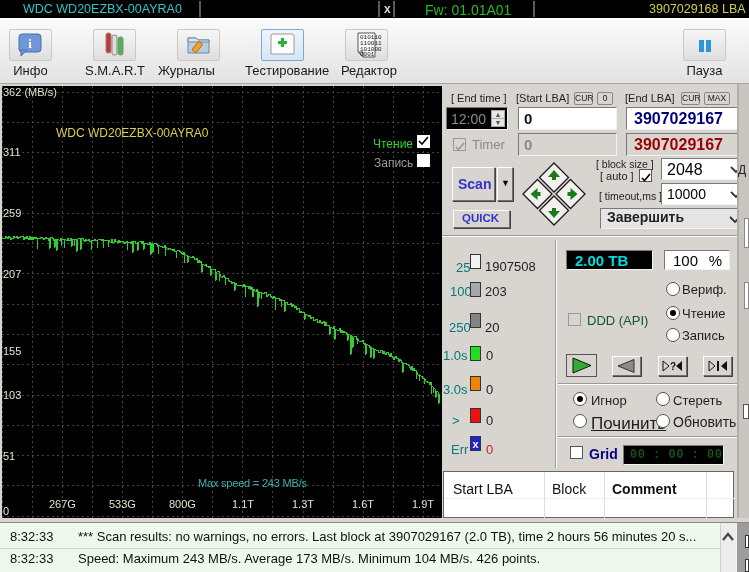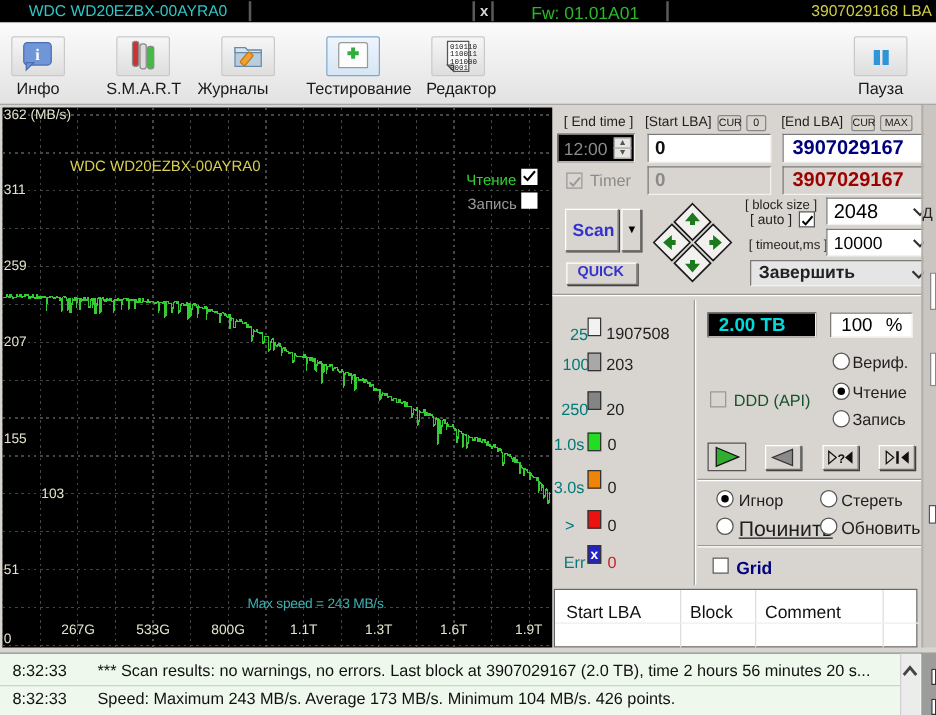--- a/index.html
+++ b/index.html
@@ -155,21 +155,21 @@
         <line x1="361.2" y1="0" x2="361.2" y2="432" stroke="#454545" stroke-width="1" stroke-dasharray="2 3" shape-rendering="crispEdges"></line>
         <line x1="391.3" y1="0" x2="391.3" y2="432" stroke="#454545" stroke-width="1" stroke-dasharray="2 3" shape-rendering="crispEdges"></line>
         <line x1="421.4" y1="0" x2="421.4" y2="432" stroke="#454545" stroke-width="1" stroke-dasharray="2 3" shape-rendering="crispEdges"></line>
         <path d="M0,152 L1,152 L1,152 L2,152 L2,152 L3,152 L3,150 L4,150 L4,151 L5,151 L5,152 L6,152 L6,150 L7,150 L7,151 L8,151 L8,153 L9,153 L9,152 L10,152 L10,152 L11,152 L11,150 L12,150 L12,151 L13,151 L13,151 L14,151 L14,150 L15,150 L15,152 L16,152 L16,151 L17,151 L17,151 L18,151 L18,150 L19,150 L19,150 L20,150 L20,150 L21,150 L21,153 L22,153 L22,151 L23,151 L23,152 L24,152 L24,150 L25,150 L25,152 L26,152 L26,153 L27,153 L27,150 L28,150 L28,153 L29,153 L29,151 L30,151 L30,153 L31,153 L31,151 L32,151 L32,152 L33,152 L33,151 L34,151 L34,152 L35,152 L35,152 L35,163 L36,152 L37,152 L38,152 L38,151 L39,151 L39,151 L40,151 L40,152 L41,152 L41,153 L42,153 L42,152 L43,152 L43,151 L44,151 L44,152 L45,152 L45,152 L46,152 L46,154 L47,154 L47,152 L47,163 L48,162 L48,152 L49,151 L50,151 L50,152 L51,152 L51,154 L52,154 L52,153 L52,162 L53,161 L53,153 L54,153 L54,164 L55,164 L56,153 L57,154 L58,154 L58,152 L59,152 L59,153 L59,160 L60,153 L61,153 L62,153 L62,153 L62,162 L63,153 L64,154 L65,154 L65,152 L66,152 L66,154 L67,154 L67,154 L68,154 L68,152 L69,152 L69,153 L69,160 L70,160 L71,153 L72,153 L72,160 L73,153 L74,153 L74,165 L75,165 L76,153 L77,152 L78,152 L78,154 L78,164 L79,163 L79,154 L80,152 L81,152 L81,154 L82,154 L82,155 L83,155 L83,153 L84,153 L84,154 L85,154 L85,154 L86,154 L86,153 L87,153 L87,155 L88,155 L88,155 L89,155 L89,154 L89,164 L90,154 L91,154 L92,154 L92,153 L93,153 L93,154 L94,154 L94,154 L95,154 L95,154 L95,162 L96,154 L97,153 L98,153 L98,153 L99,153 L99,154 L100,154 L100,153 L101,153 L101,154 L101,162 L102,154 L103,154 L104,154 L104,154 L105,154 L105,154 L106,154 L106,154 L106,161 L107,154 L108,156 L109,156 L109,153 L110,153 L110,156 L111,156 L111,156 L112,156 L112,153 L113,153 L113,155 L114,155 L114,155 L115,155 L115,156 L116,156 L116,154 L117,154 L117,156 L118,156 L118,155 L119,155 L119,155 L120,155 L120,155 L121,155 L121,156 L122,156 L122,157 L123,157 L123,156 L124,156 L124,155 L125,155 L125,155 L125,164 L126,156 L127,156 L128,156 L128,157 L129,157 L129,155 L130,155 L130,156 L130,167 L131,166 L131,156 L132,155 L133,155 L133,157 L134,157 L134,157 L135,157 L135,156 L135,164 L136,164 L137,156 L138,155 L139,155 L139,157 L140,157 L140,155 L141,155 L141,156 L141,164 L142,163 L143,157 L144,157 L145,157 L145,158 L146,158 L146,158 L147,158 L147,156 L148,156 L148,157 L148,169 L149,168 L149,157 L150,157 L150,167 L151,166 L152,158 L153,157 L154,157 L154,158 L155,158 L155,160 L156,160 L156,159 L156,168 L157,159 L158,160 L159,160 L159,160 L160,160 L160,161 L161,161 L161,161 L162,161 L162,159 L163,159 L163,161 L163,170 L164,161 L165,163 L166,163 L166,162 L167,162 L167,162 L168,162 L168,163 L169,163 L169,163 L170,163 L170,164 L171,164 L171,163 L172,163 L172,165 L173,165 L173,165 L174,165 L174,165 L174,172 L175,165 L176,164 L177,164 L177,165 L178,165 L178,166 L179,166 L179,167 L180,167 L180,168 L181,168 L181,166 L182,166 L182,168 L182,177 L183,168 L184,169 L185,169 L185,169 L185,176 L186,176 L187,170 L188,171 L189,171 L189,171 L190,171 L190,170 L191,170 L191,171 L192,171 L192,173 L193,173 L193,173 L194,173 L194,172 L195,172 L195,176 L196,176 L196,174 L197,174 L197,176 L198,176 L198,175 L199,175 L199,176 L199,187 L200,186 L201,178 L202,179 L203,179 L203,178 L204,178 L204,180 L205,180 L205,180 L206,180 L206,181 L207,181 L207,180 L208,180 L208,182 L208,189 L209,189 L210,183 L211,183 L212,183 L212,183 L213,183 L213,185 L213,195 L214,194 L215,186 L216,185 L217,185 L217,188 L217,195 L218,188 L219,191 L220,191 L220,190 L221,190 L221,189 L222,189 L222,191 L223,191 L223,192 L223,199 L224,193 L225,192 L226,192 L226,194 L227,194 L227,195 L228,195 L228,195 L229,195 L229,197 L230,197 L230,196 L231,196 L231,196 L232,196 L232,197 L232,204 L233,204 L234,197 L235,199 L236,199 L236,199 L237,199 L237,199 L238,199 L238,199 L239,199 L239,199 L240,199 L240,200 L241,200 L241,198 L242,198 L242,200 L243,200 L243,199 L243,211 L244,200 L245,200 L246,200 L246,202 L247,202 L247,200 L248,200 L248,203 L249,203 L249,201 L250,201 L250,202 L250,210 L251,211 L252,203 L253,205 L254,205 L254,203 L255,203 L255,205 L255,221 L256,220 L256,205 L257,206 L257,212 L258,206 L259,206 L259,213 L260,207 L261,207 L262,207 L262,206 L263,206 L263,206 L264,206 L264,210 L265,210 L265,209 L266,209 L266,208 L267,208 L267,208 L268,208 L268,210 L269,210 L269,211 L270,211 L270,212 L271,212 L271,210 L272,210 L272,211 L273,211 L273,212 L273,224 L274,213 L275,212 L276,212 L276,212 L277,212 L277,214 L278,214 L278,213 L279,213 L279,215 L279,221 L280,215 L281,214 L282,214 L282,216 L282,226 L283,225 L283,216 L284,216 L285,216 L285,218 L286,218 L286,218 L287,218 L287,218 L288,218 L288,217 L289,217 L289,220 L290,220 L290,218 L291,218 L291,219 L292,219 L292,221 L293,221 L293,220 L294,220 L294,223 L295,223 L295,222 L296,222 L296,222 L297,222 L297,226 L298,226 L298,225 L299,225 L299,226 L300,226 L300,226 L301,226 L301,226 L302,226 L302,227 L302,234 L303,233 L304,228 L305,229 L306,229 L306,230 L307,230 L307,229 L308,229 L308,232 L309,232 L309,231 L310,231 L310,231 L311,231 L311,234 L312,234 L312,234 L313,234 L313,233 L314,233 L314,233 L315,233 L315,236 L316,236 L316,236 L317,236 L317,234 L318,234 L318,236 L319,236 L319,237 L320,237 L320,236 L321,236 L321,235 L322,235 L322,239 L323,239 L323,236 L324,236 L324,239 L325,239 L325,239 L326,239 L326,239 L327,239 L327,240 L327,248 L328,248 L329,241 L330,242 L331,242 L331,240 L332,240 L332,242 L332,254 L333,253 L334,243 L335,244 L336,244 L336,244 L337,244 L337,242 L338,242 L338,246 L339,246 L339,244 L340,244 L340,246 L341,246 L341,245 L342,245 L342,246 L343,246 L343,246 L344,246 L344,248 L345,248 L345,247 L345,255 L346,254 L347,248 L348,249 L348,269 L349,268 L349,249 L350,250 L350,261 L351,261 L352,251 L353,250 L354,250 L354,253 L355,253 L355,252 L355,258 L356,253 L357,255 L358,255 L358,255 L359,255 L359,255 L360,255 L360,254 L361,254 L361,257 L362,257 L362,258 L363,258 L363,257 L363,268 L364,268 L365,258 L366,259 L367,259 L367,261 L368,261 L368,260 L368,272 L369,271 L369,261 L370,262 L371,262 L371,262 L371,273 L372,272 L373,263 L374,264 L375,264 L375,264 L376,264 L376,266 L377,266 L377,266 L378,266 L378,264 L379,264 L379,264 L380,264 L380,267 L381,267 L381,265 L382,265 L382,267 L383,267 L383,268 L384,268 L384,266 L385,266 L385,266 L386,266 L386,268 L387,268 L387,270 L388,270 L388,267 L389,267 L389,270 L390,270 L390,271 L391,271 L391,273 L392,273 L392,271 L393,271 L393,270 L394,270 L394,272 L395,272 L395,272 L396,272 L396,275 L397,275 L397,273 L398,273 L398,274 L399,274 L399,276 L400,276 L400,276 L400,286 L401,286 L402,277 L403,277 L404,277 L404,278 L405,278 L405,278 L406,278 L406,279 L407,279 L407,281 L408,281 L408,283 L409,283 L409,280 L410,280 L410,284 L411,284 L411,282 L412,282 L412,284 L413,284 L413,284 L414,284 L414,286 L414,293 L415,286 L416,289 L417,289 L417,288 L417,295 L418,289 L419,290 L420,290 L420,292 L421,292 L421,292 L422,292 L422,292 L422,298 L423,293 L424,295 L425,295 L425,296 L426,296 L426,296 L427,296 L427,298 L428,298 L428,296 L429,296 L429,299 L429,308 L430,300 L431,301 L431,307 L432,302 L433,303 L433,312 L434,311 L435,305 L436,306 L436,317 L437,317 L438,308" fill="none" stroke="#33cc33" stroke-width="1" shape-rendering="crispEdges"></path>
       </svg>
     <span class="ylab" style="top:0px;">362 (MB/s)</span>
     <span class="ylab" style="top:60px;">311</span>
     <span class="ylab" style="top:121px;">259</span>
     <span class="ylab" style="top:182px;">207</span>
     <span class="ylab" style="top:243px;margin-top:16px;">155</span>
-    <span class="ylab" style="top:303px;padding-left:30px;">103</span>
+    <span class="ylab" style="top:303px;">103</span>
     <span class="ylab" style="top:364px;">51</span>
     <span class="ylab" style="top:419px;">0</span>
     <span class="xlab" style="left:47px;margin-top:32px;">267G</span>
     <span class="xlab" style="left:107px;">533G</span>
     <span class="xlab" style="left:167px;">800G</span>
     <span class="xlab" style="left:230px;">1.1T</span>
     <span class="xlab" style="left:290px;">1.3T</span>
     <span class="xlab" style="left:350px;">1.6T</span>
     <span class="xlab" style="left:410px;">1.9T</span>
     <span class="abs" style="left:54px; top:40px; color:#d8cf50; font-size:12px;">WDC WD20EZBX-00AYRA0</span>
@@ -344,25 +344,28 @@
     <div class="radio" style="left:214px; top:308px;"></div>
     <span class="lbl" style="left:231px; top:309px; font-size:13px;">Стереть</span>
     <div class="radio" style="left:131px; top:330px;"></div>
     <span class="lbl" style="left:149px; top:330px; font-size:17px;text-decoration:underline;">Починить</span>
     <div class="radio" style="left:214px; top:330px;"></div>
     <span class="lbl" style="left:231px; top:330px; font-size:14px;">Обновить</span>
     <div class="groove" style="left:116px; top:352px; width:179px;"></div>
 
     <div class="cb" style="left:128px; top:362px;"></div>
     <span class="lbl" style="left:147px; top:362px; font-size:14px; font-weight:bold; color:#000080;">Grid</span>
+    <div class="lcd sunken" style="left:181px; top:361px; width:101px; height:20px;">
+      <span style="position:absolute; left:6px; top:2px; color:#1a4f1a; font-family:'Liberation Mono',monospace; font-size:12px; letter-spacing:0.5px; white-space:nowrap;">00 : 00 : 00</span>
+    </div>
 
     <div style="position:absolute; left:1px; top:387px; width:291px; height:47px; background:#fff; border:1px solid #666;">
       <span style="position:absolute; left:9px; top:9px; font-size:14px; color:#111;">Start LBA</span>
       <span style="position:absolute; left:108px; top:9px; font-size:14px; color:#111;">Block</span>
-      <span style="position:absolute; left:168px; top:9px; font-size:14px; color:#111;">Comment</span>
+      <span style="position:absolute; left:168px; top:9px; font-size:14px; color:#111;font-weight:bold;">Comment</span>
       <div style="position:absolute; left:100px; top:0; width:1px; height:46px; background:#ddd;"></div>
       <div style="position:absolute; left:160px; top:0; width:1px; height:46px; background:#ddd;"></div>
       <div style="position:absolute; left:262px; top:0; width:1px; height:46px; background:#ddd;"></div>
       <div style="position:absolute; left:0px; top:26px; width:291px; height:1px; background:#eee;"></div>
     </div>
 
     <div style="position:absolute; left:295px; top:0; width:2px; height:434px; background:#b2afaa;"></div>
     <div style="position:absolute; left:297px; top:0; width:10px; height:434px; background:#c9c5c0;"></div>
     <span style="position:absolute; left:296px; top:79px; font-size:12px; color:#222;">Д</span>
     <div style="position:absolute; left:302px; top:134px; width:5px; height:30px; background:#fff; border:1px solid #888;"></div>

